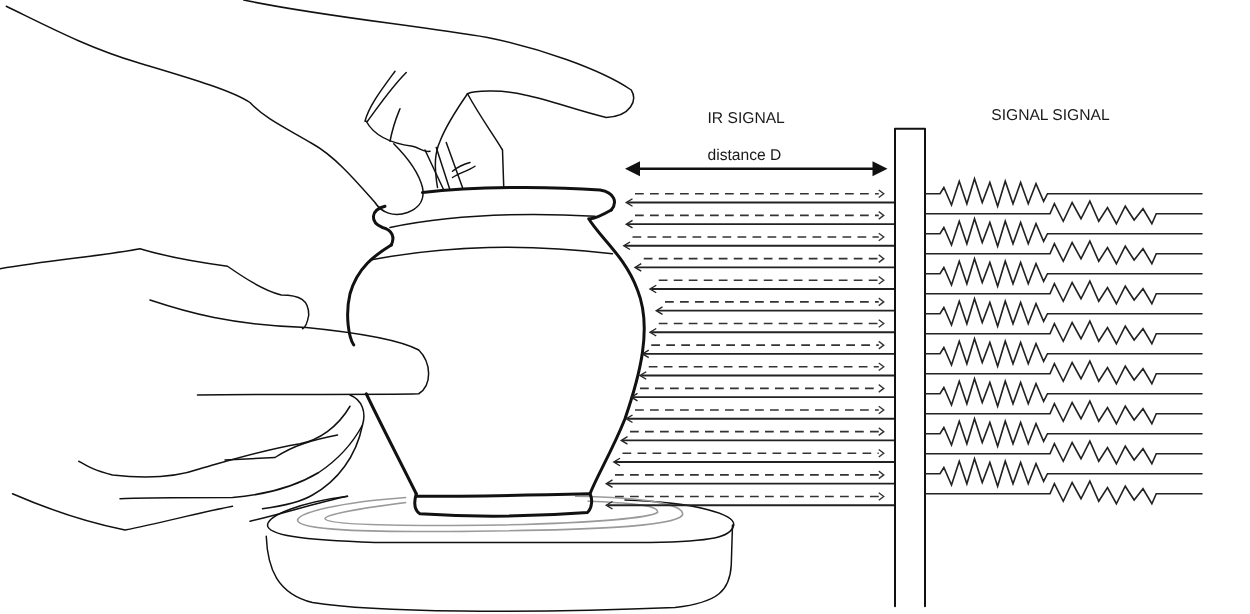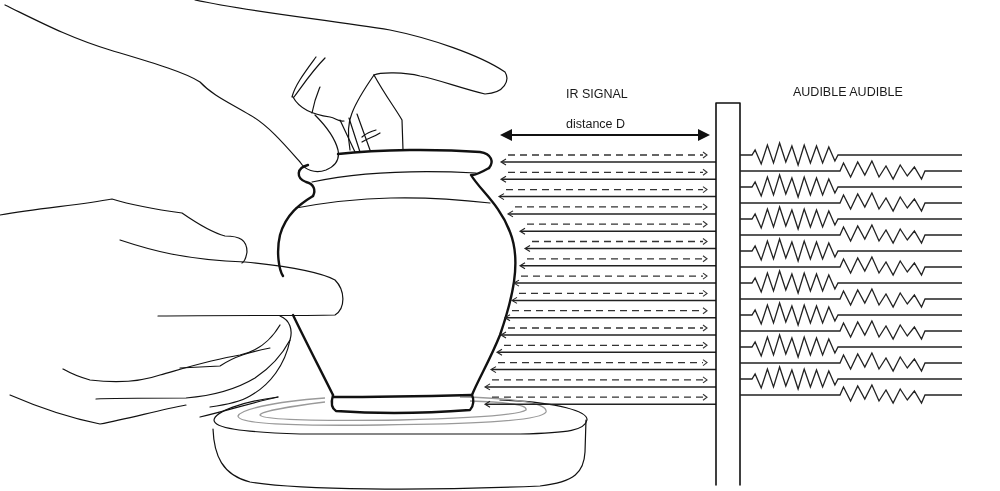--- a/index.html
+++ b/index.html
@@ -161,14 +161,14 @@
         <path d="M 740,331 L 840,331 L 843.5,323.0 L 850.6,337.0 L 857.7,322.0 L 864.8,335.0 L 871.9,321.0 L 879.0,337.0 L 886.0,326.0 L 893.1,339.0 L 900.2,325.0 L 907.3,336.0 L 914.4,327.0 L 921.5,339.0 L 925,331 L 962,331" fill="none" stroke="#222" stroke-width="1.3" stroke-linejoin="miter"></path>
         <path d="M 740,347 L 752,347 L 755.1,342.0 L 761.2,356.0 L 767.4,337.0 L 773.5,355.0 L 779.6,335.0 L 785.8,354.0 L 791.9,338.0 L 798.1,357.0 L 804.2,337.0 L 810.4,355.0 L 816.5,338.0 L 822.6,355.0 L 828.8,339.0 L 834.9,353.0 L 838,347 L 962,347" fill="none" stroke="#222" stroke-width="1.3" stroke-linejoin="miter"></path>
         <path d="M 740,363 L 840,363 L 843.5,355.0 L 850.6,369.0 L 857.7,354.0 L 864.8,367.0 L 871.9,353.0 L 879.0,369.0 L 886.0,358.0 L 893.1,371.0 L 900.2,357.0 L 907.3,368.0 L 914.4,359.0 L 921.5,371.0 L 925,363 L 962,363" fill="none" stroke="#222" stroke-width="1.3" stroke-linejoin="miter"></path>
         <path d="M 740,379 L 752,379 L 755.1,374.0 L 761.2,388.0 L 767.4,369.0 L 773.5,387.0 L 779.6,367.0 L 785.8,386.0 L 791.9,370.0 L 798.1,389.0 L 804.2,369.0 L 810.4,387.0 L 816.5,370.0 L 822.6,387.0 L 828.8,371.0 L 834.9,385.0 L 838,379 L 962,379" fill="none" stroke="#222" stroke-width="1.3" stroke-linejoin="miter"></path>
         <path d="M 740,395 L 840,395 L 843.5,387.0 L 850.6,401.0 L 857.7,386.0 L 864.8,399.0 L 871.9,385.0 L 879.0,401.0 L 886.0,390.0 L 893.1,403.0 L 900.2,389.0 L 907.3,400.0 L 914.4,391.0 L 921.5,403.0 L 925,395 L 962,395" fill="none" stroke="#222" stroke-width="1.3" stroke-linejoin="miter"></path>
       </g>
   </svg>
 
   <div class="lbl" id="ir-title">IR SIGNAL</div>
   <div class="lbl" id="ir-distance">distance D</div>
-  <div class="lbl" id="audible-title">AUDIBLE AUDIBLE</div>
+  <div class="lbl" id="audible-title">SIGNAL SIGNAL</div>
 </div>
 
 </body></html>

